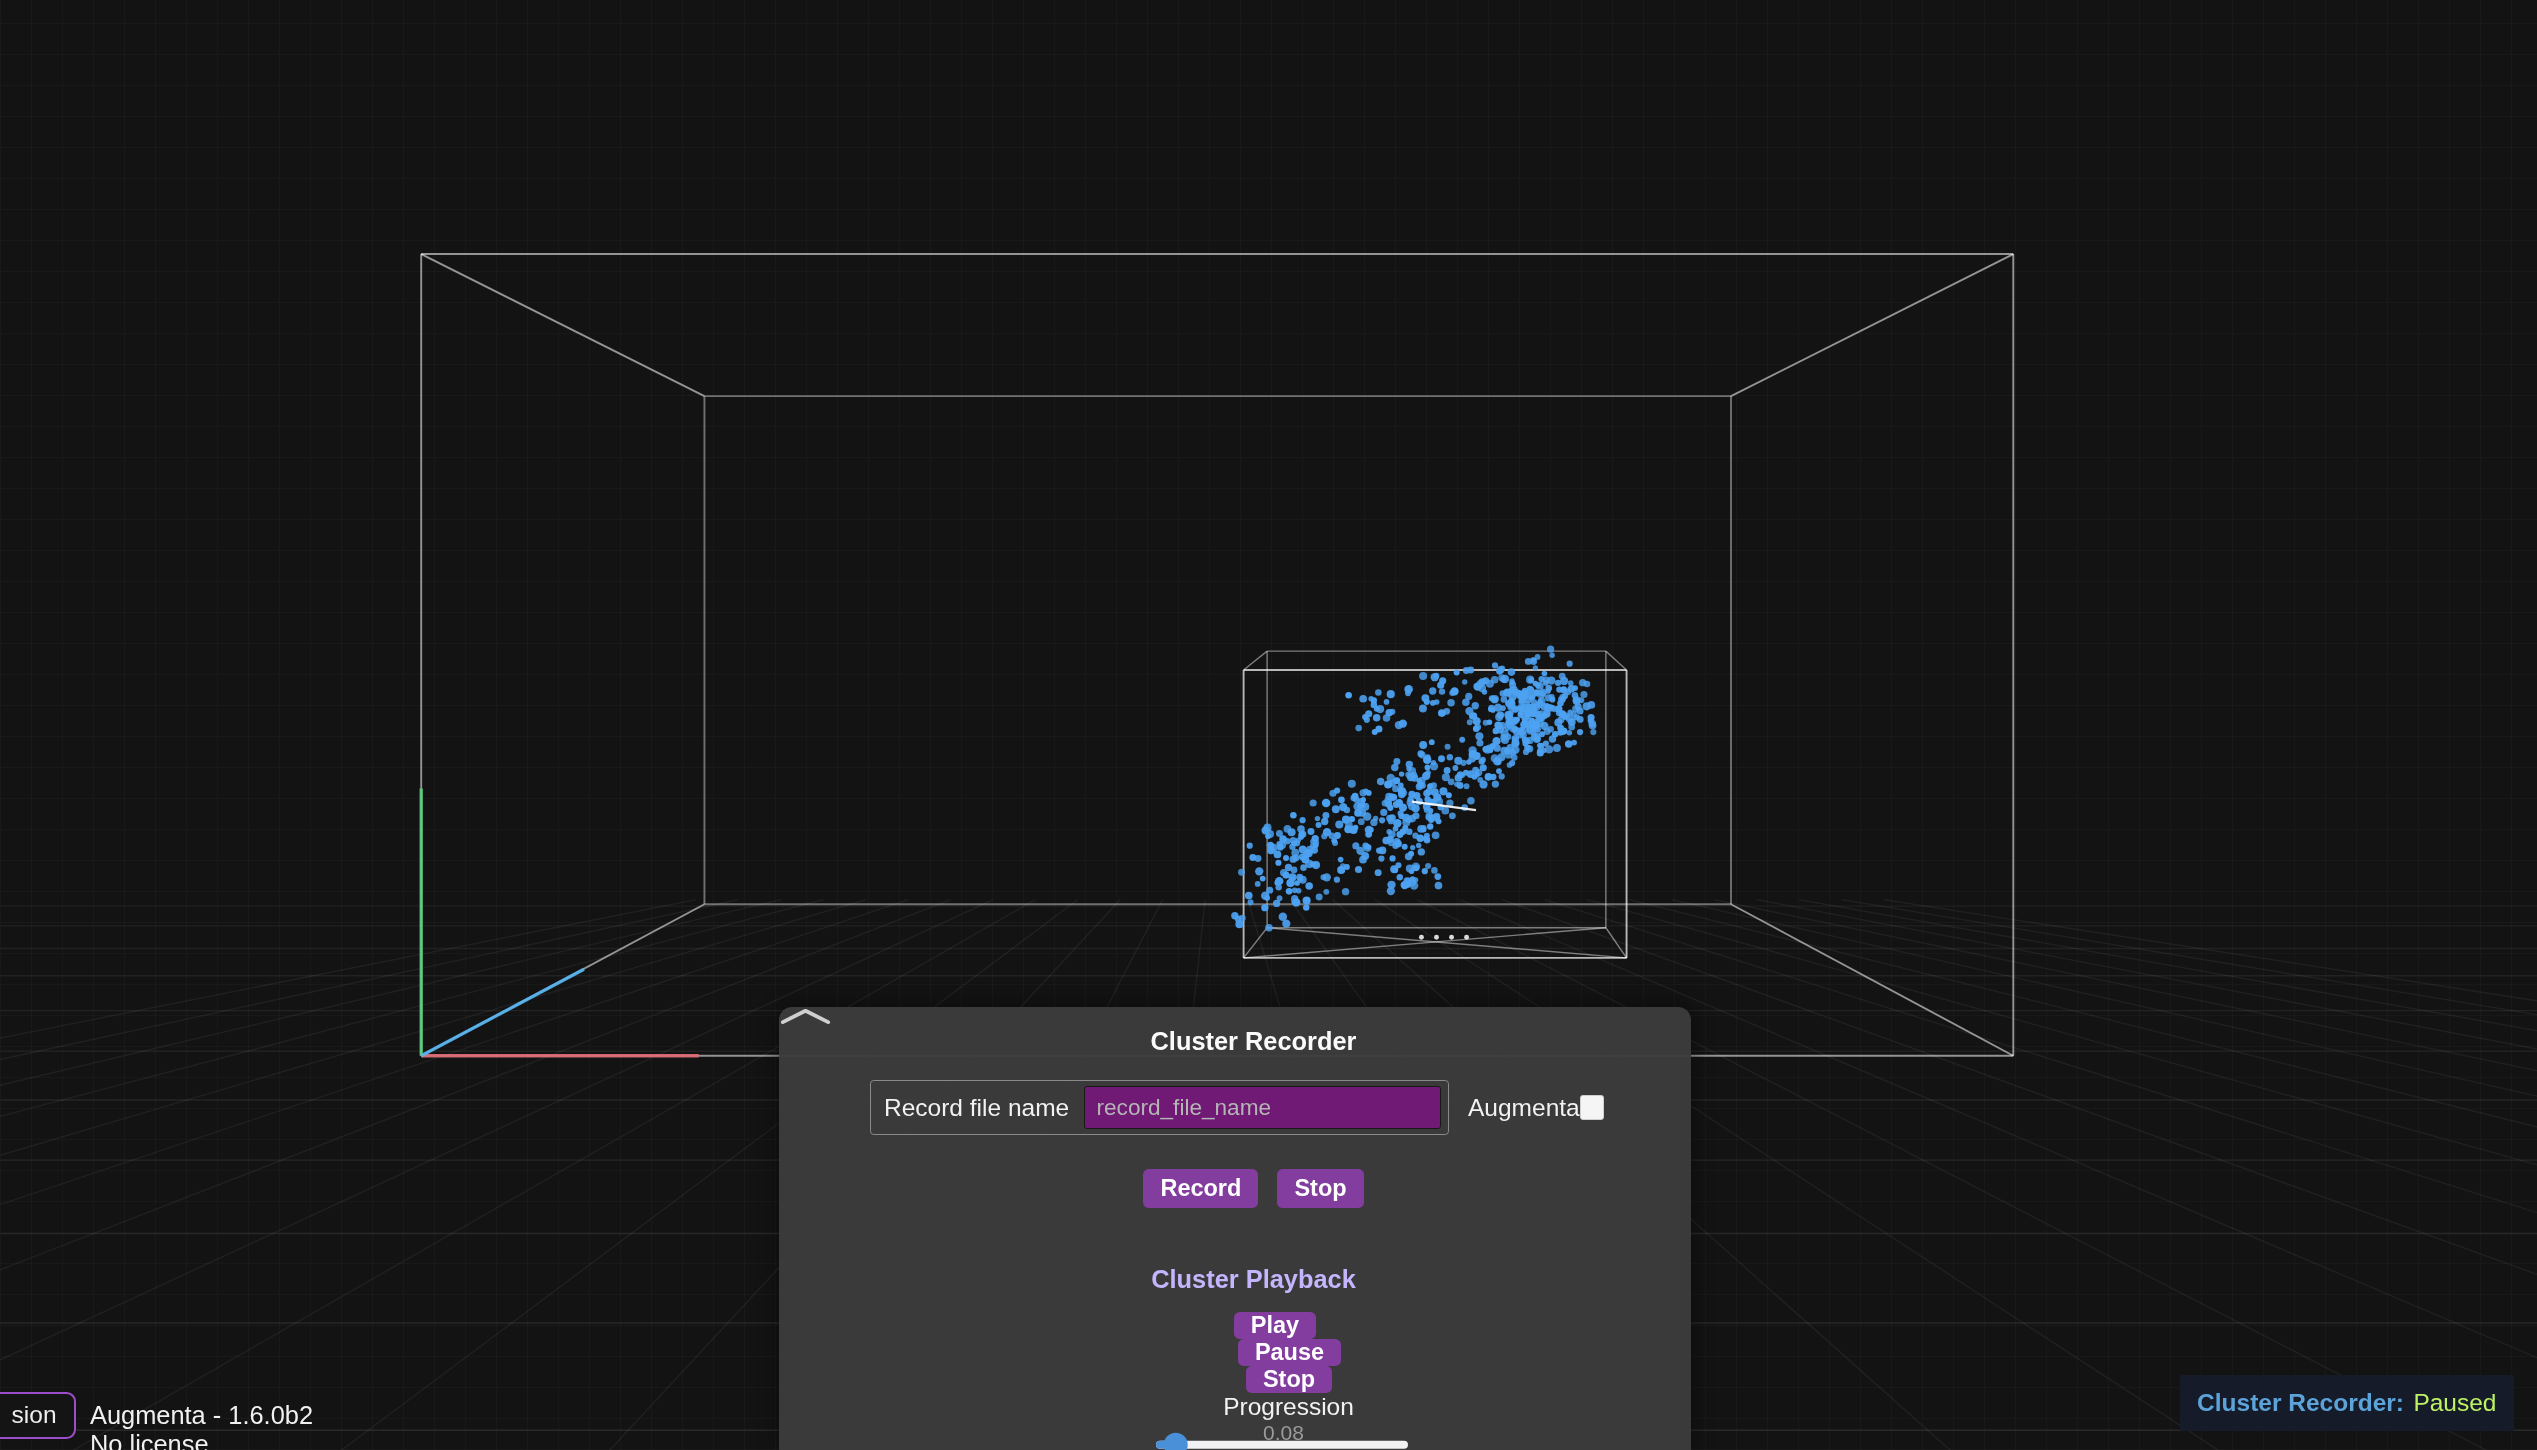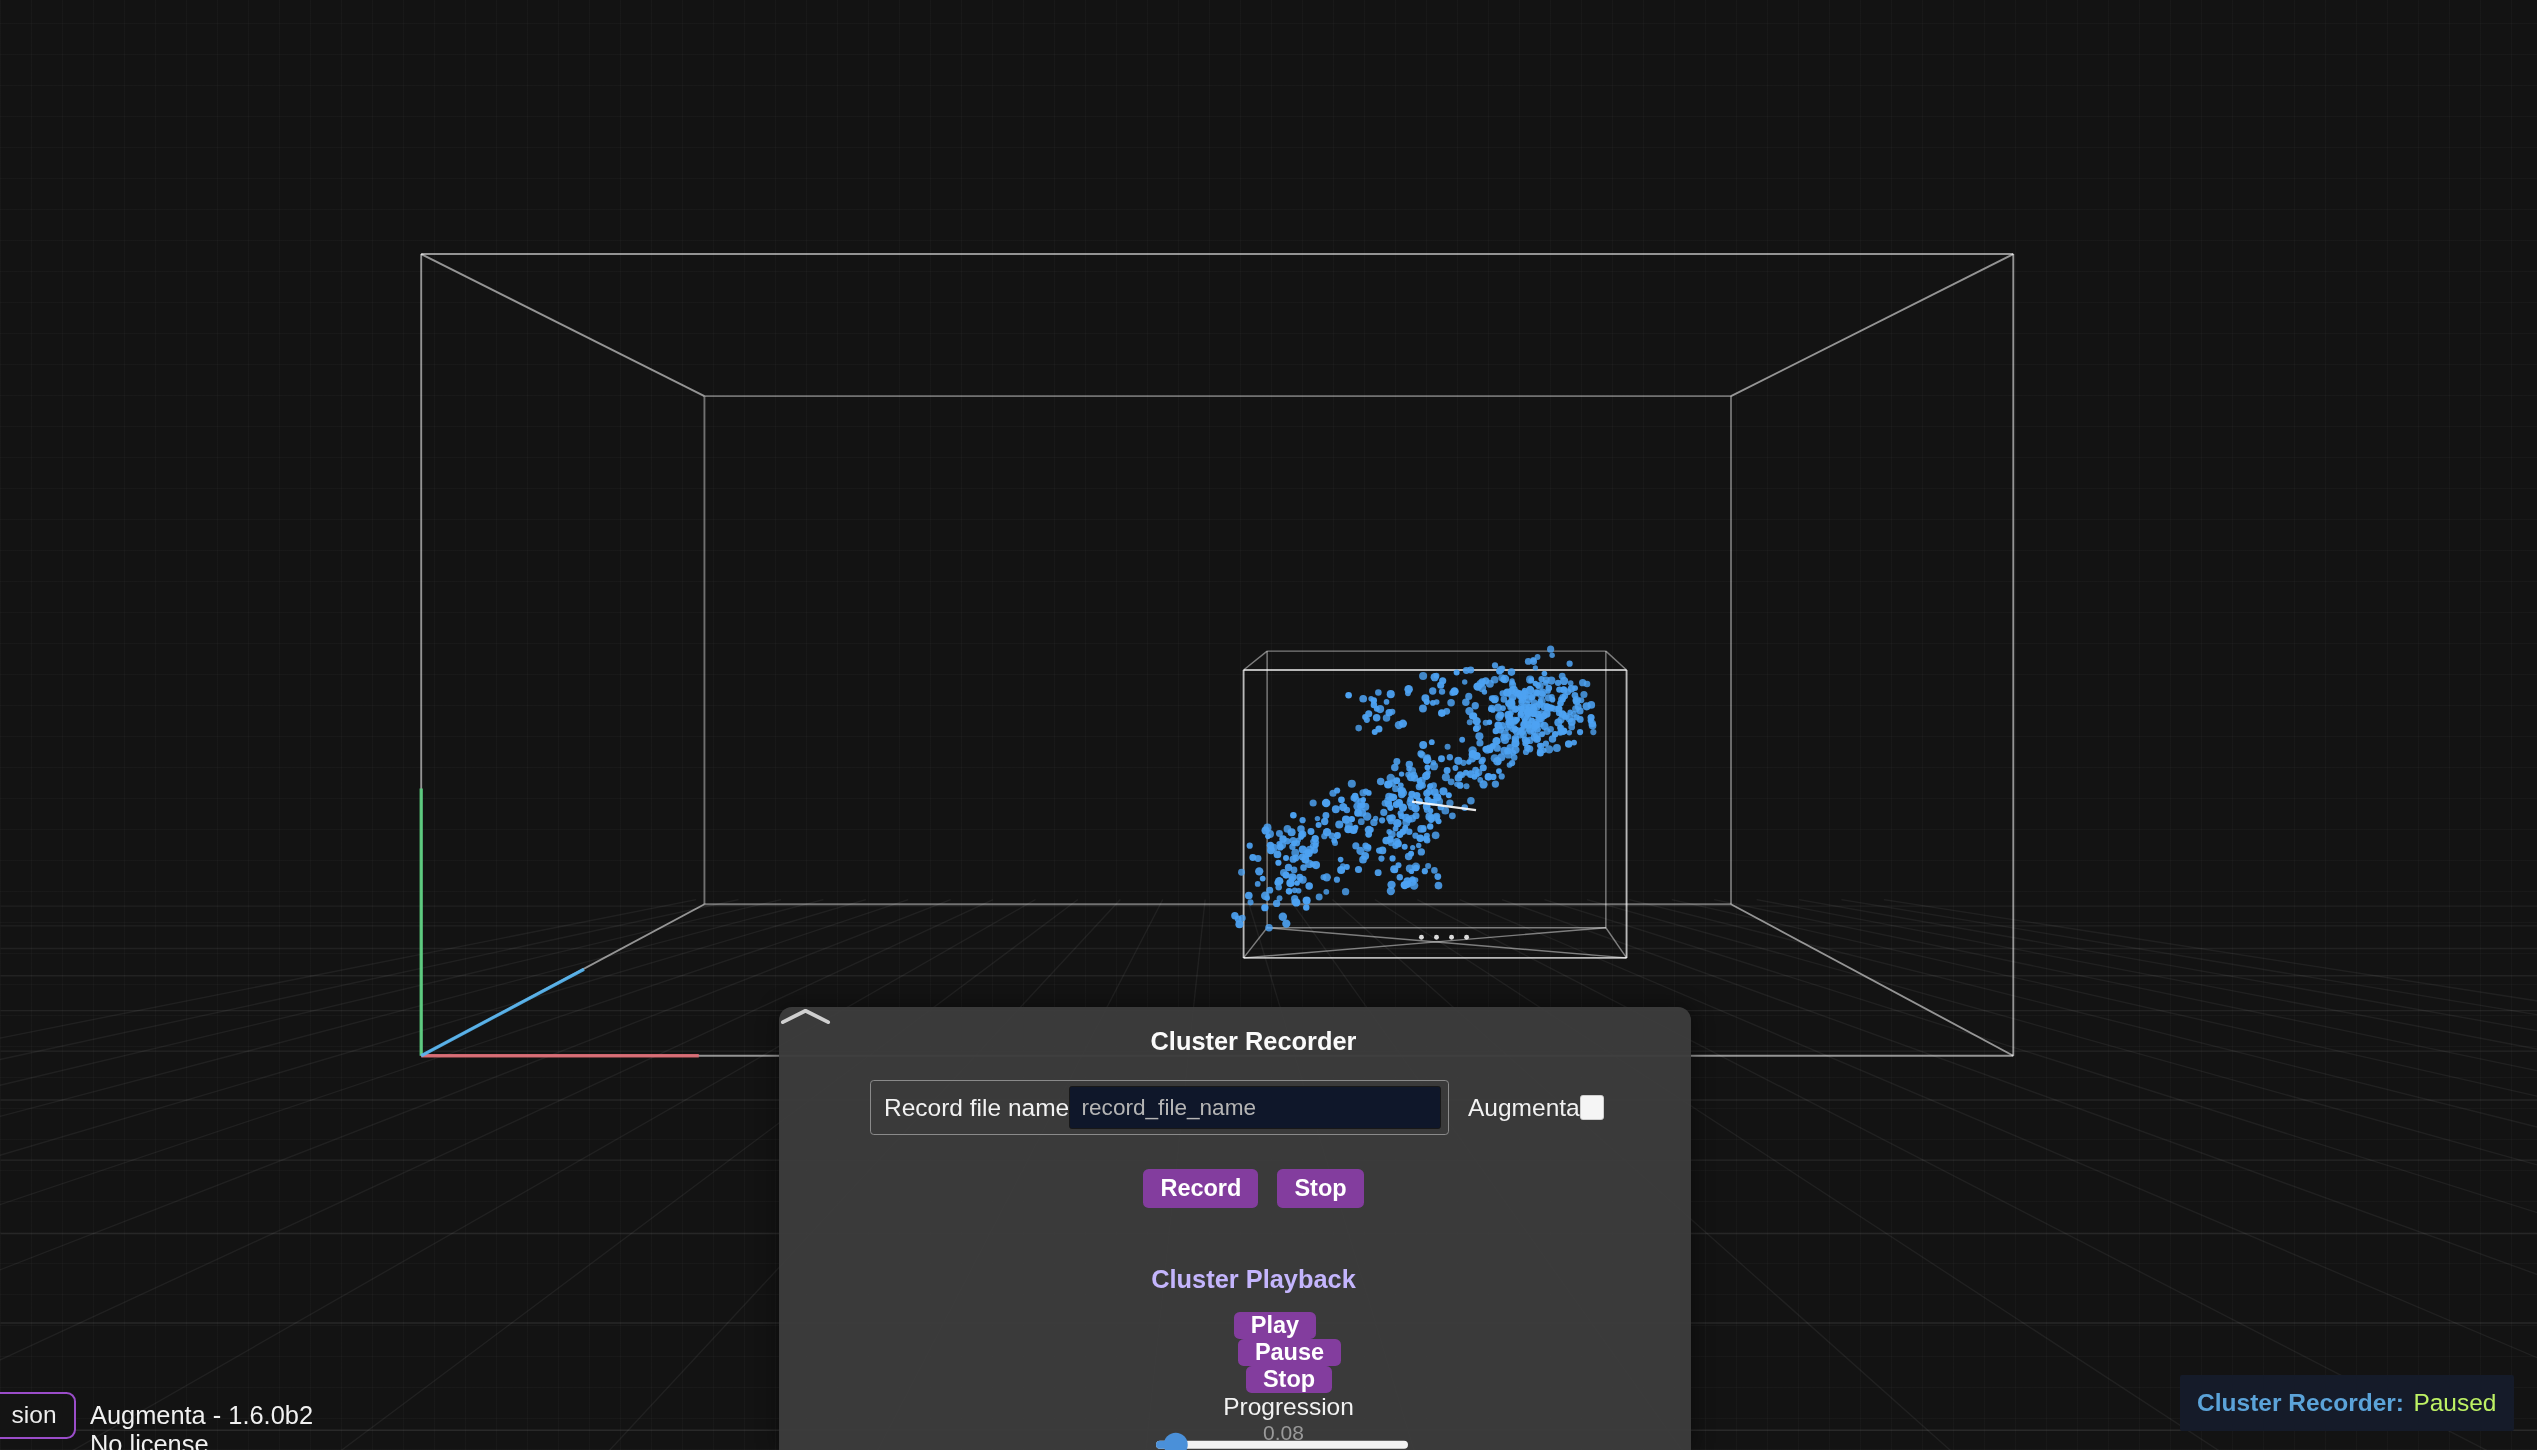--- a/index.html
+++ b/index.html
@@ -30,25 +30,25 @@
   }
   .panel-title{
     padding-top:19px;height:30px;line-height:30px;
     text-align:center;font-size:25.4px;font-weight:bold;color:#fafafa;
   }
   .row{display:flex;align-items:center;}
   .row-record{margin-top:23.5px;padding-left:54px;height:56px;}
   .field-group{
     display:flex;align-items:center;height:55px;width:579px;
     border:0.9px solid #8a8a8a;border-radius:3.8px;
-    padding:0 7.5px 0 13px;box-sizing:border-box;
+    padding:0 7.5px 0 13px;box-sizing:border-box;gap:15px;
   }
   .field-label{font-size:24.5px;color:#f2f2f2;white-space:nowrap;}
   .text-input{
-    flex:1;height:41px;background:#0f172a;border:0.9px solid #181818;border-radius:2.8px;
+    flex:1;height:41px;background:#701a75;border:0.9px solid #181818;border-radius:2.8px;
     color:#b5b5b5;font-size:22.6px;padding:0 11.3px;font-family:"Liberation Sans",sans-serif;
     outline:none;min-width:0;
   }
   .side-label{font-size:24.5px;color:#f2f2f2;white-space:nowrap;}
   .ml20{margin-left:19px}.ml22{margin-left:21px}.ml16{margin-left:15px}.ml24{margin-left:22.6px}
   input[type=checkbox]{
     appearance:none;-webkit-appearance:none;width:24.5px;height:24.5px;
     background:#f5f5f5;border:0.9px solid #cfcfcf;border-radius:2.8px;margin:0;
   }
   .row-buttons{margin-top:33px;justify-content:center;gap:19px;}

